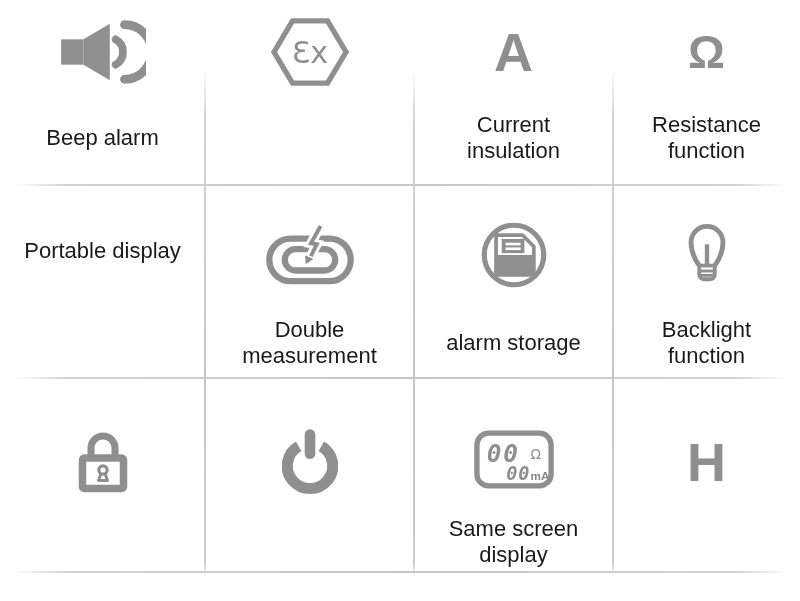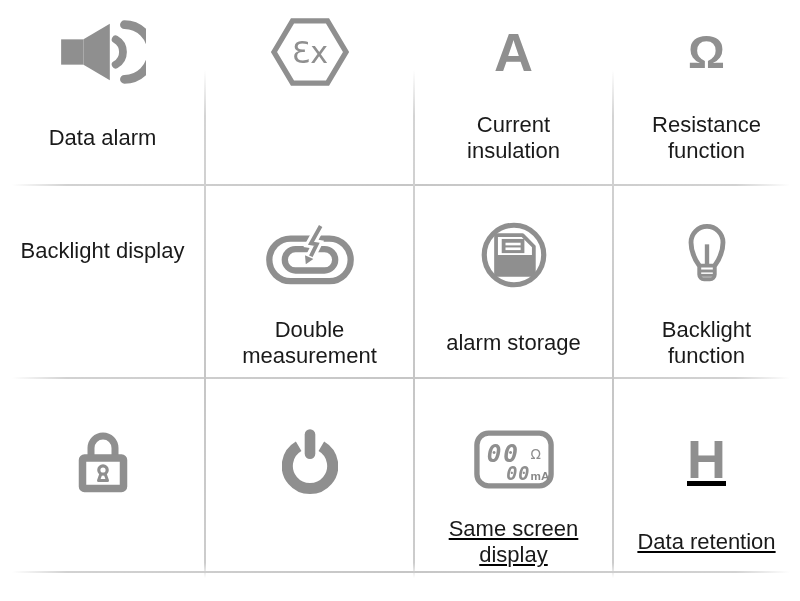--- a/index.html
+++ b/index.html
@@ -19,21 +19,21 @@
   .grid{
     position:absolute;left:0;top:0;
     display:grid;
     grid-template-columns:205px 209px 199px 187px;
     grid-template-rows:185px 193px 194px;
     width:800px;height:572px;
   }
   .cell{display:flex;flex-direction:column;align-items:center;}
   .row1 .cell{padding-top:8px;}
   .row2 .cell{padding-top:24px;}
-  .row3 .cell{padding-top:38px;text-decoration:underline;}
+  .row3 .cell{padding-top:38px;}
   .iconbox{display:flex;align-items:center;justify-content:center;}
   .row1 .iconbox{height:88px;}
   .row2 .iconbox{height:92px;}
   .row3 .iconbox{height:92px;}
   .label{
     height:64px;margin-top:10px;
     display:flex;align-items:center;justify-content:center;
     text-align:center;
     font-size:22px;line-height:26px;color:#1a1a1a;
     white-space:pre-line;
@@ -66,21 +66,21 @@
     <div class="row1" style="display:contents">
       <div class="cell">
         <div class="iconbox">
           <svg width="86" height="74" viewBox="0 0 88 76">
             <rect x="1" y="25" width="23" height="26" fill="#8f8f8f"></rect>
             <polygon points="24,25 51,9 51,67 24,51" fill="#8f8f8f"></polygon>
             <path d="M57,25 A15,15 0 0 1 57,51" stroke="#8f8f8f" stroke-width="8" fill="none" stroke-linecap="round"></path>
             <path d="M66,10 A27,27 0 0 1 66,66" stroke="#8f8f8f" stroke-width="9" fill="none" stroke-linecap="round"></path>
           </svg>
         </div>
-        <div class="label">Data alarm</div>
+        <div class="label">Beep alarm</div>
       </div>
 
       <div class="cell">
         <div class="iconbox">
           <svg width="78" height="72" viewBox="0 0 80 74">
             <polygon points="3,37 22,5 58,5 77,37 58,69 22,69" fill="none" stroke="#8f8f8f" stroke-width="5.5"></polygon>
             <text class="ex-glyph" x="40" y="48" text-anchor="middle">Ɛx</text>
           </svg>
         </div>
       </div>
@@ -97,21 +97,21 @@
         <div class="iconbox">
           <div class="glyph g-omega">Ω</div>
         </div>
         <div class="label">Resistance
 function</div>
       </div>
     </div>
 
     <div class="row2" style="display:contents">
       <div class="cell">
-        <div class="label">Backlight display</div>
+        <div class="label">Portable display</div>
       </div>
 
       <div class="cell">
         <div class="iconbox">
           <svg width="90" height="62" viewBox="0 0 92 64">
             <rect x="4" y="15" width="84" height="44" rx="22" fill="none" stroke="#8f8f8f" stroke-width="6.5"></rect>
             <rect x="20" y="26" width="52" height="22" rx="11" fill="none" stroke="#8f8f8f" stroke-width="6.5"></rect>
             <path d="M57,2 L47,20 L53,21 L45,37" stroke="#ffffff" stroke-width="10" fill="none"></path>
             <path d="M57,2 L47,20 L53,21 L45,37" stroke="#8f8f8f" stroke-width="4" fill="none"></path>
             <polygon points="41,43 40,31 51,36" fill="#8f8f8f" stroke="#ffffff" stroke-width="1.5"></polygon>
@@ -181,18 +181,17 @@
           </svg>
         </div>
         <div class="label">Same screen
 display</div>
       </div>
 
       <div class="cell">
         <div class="iconbox">
           <div class="glyph g-h">H</div>
         </div>
-        <div class="label">Data retention</div>
       </div>
     </div>
 
   </div>
 </div>
 
 </body></html>

